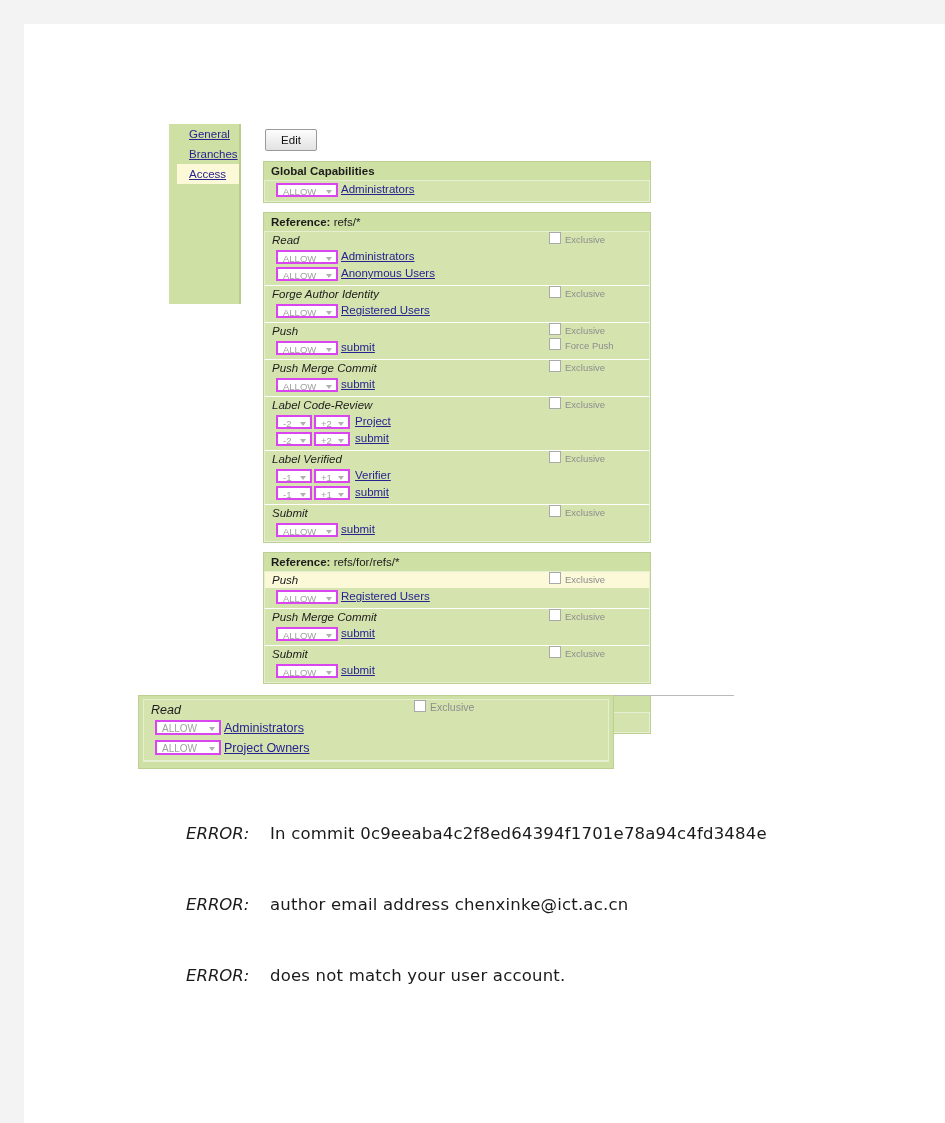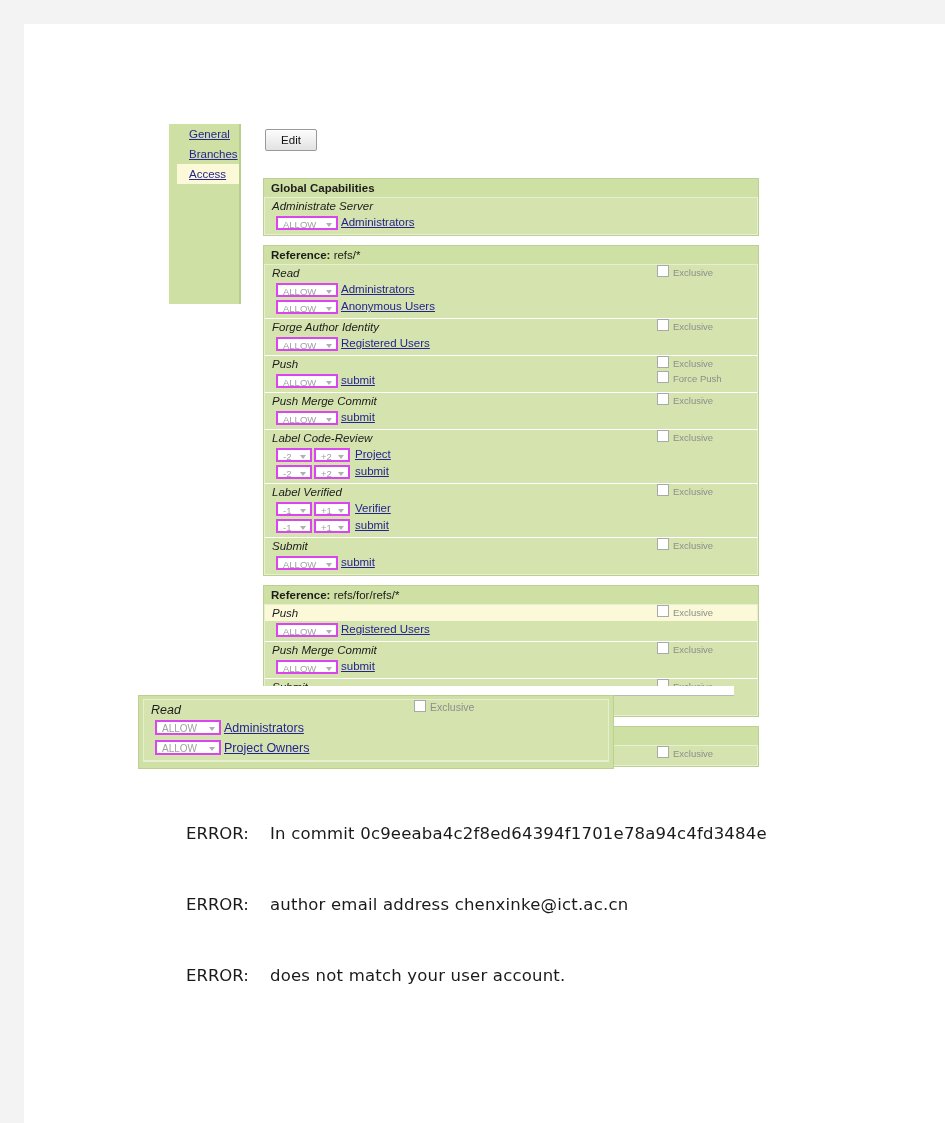--- a/index.html
+++ b/index.html
@@ -59,22 +59,21 @@
     color: #111;
     cursor: pointer;
     padding: 0;
     line-height: 20px;
   }
 
   
   #sections {
     position: absolute;
     left: 94px; top: 56px;
-    width: 496px;
-    margin-top: 17px;
+    width: 388px;
   }
   .section {
     background: #cfe0a5;
     border: 1px solid #bcd093;
     padding: 0;
     margin-bottom: 9px;
   }
   .section-title {
     font-size: 11.5px;
     font-weight: bold;
@@ -210,20 +209,21 @@
   .err-line {
     font-family: "DejaVu Sans", sans-serif;
     font-size: 16.5px;
     color: #1a1a1a;
     height: 71px;
     white-space: nowrap;
   }
   .err-label {
     display: inline-block;
     width: 84px;
+    font-style: italic;
   }
   .err-msg { letter-spacing: 0.2px; }
 </style>
 </head>
 <body>
 
 <div id="page">
 
   <div id="gerrit">
 
@@ -233,21 +233,20 @@
         <span class="nav-item selected">Access</span>
       </div>
 
     <button id="edit-btn">Edit</button>
 
     <div id="sections">
         <div class="section">
           <div class="section-title"><span>Global Capabilities</span></div>
           <div class="rules">
             <div class="perm-block">
-              <div class="perm-head"><span class="perm-name">Administrate Server</span></div>
               <div class="rule-row"><span class="sel wide"><span>ALLOW</span><span class="arr"></span></span><span class="grp">Administrators</span></div>
             </div>
           </div>
         </div>
         <div class="section">
           <div class="section-title"><span>Reference:</span><span class="ref-path"> refs/*</span></div>
           <div class="rules">
             <div class="perm-block">
               <div class="perm-head"><span class="perm-name">Read</span><div class="flags">
                   <div class="flag"><span class="cb"></span><span>Exclusive</span></div>

